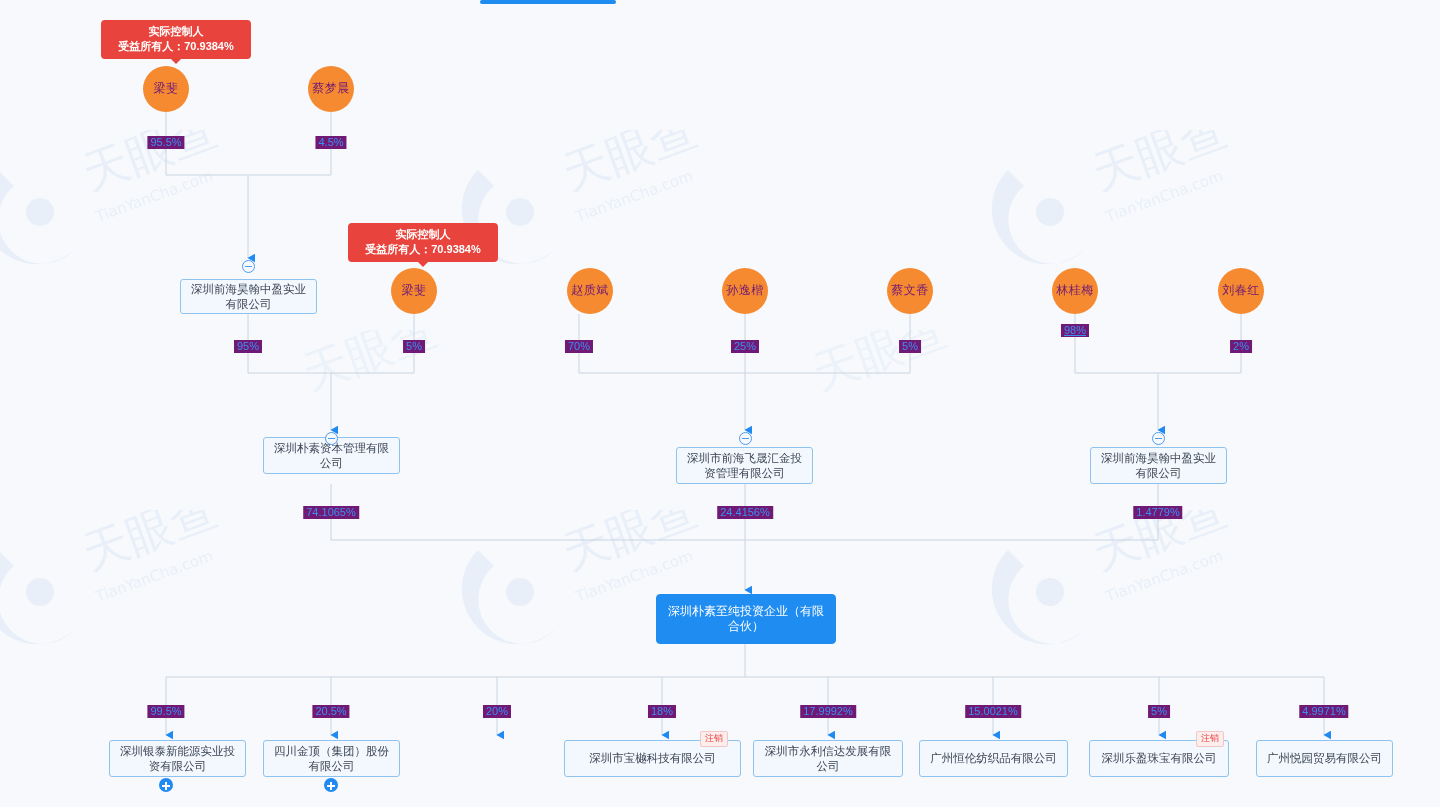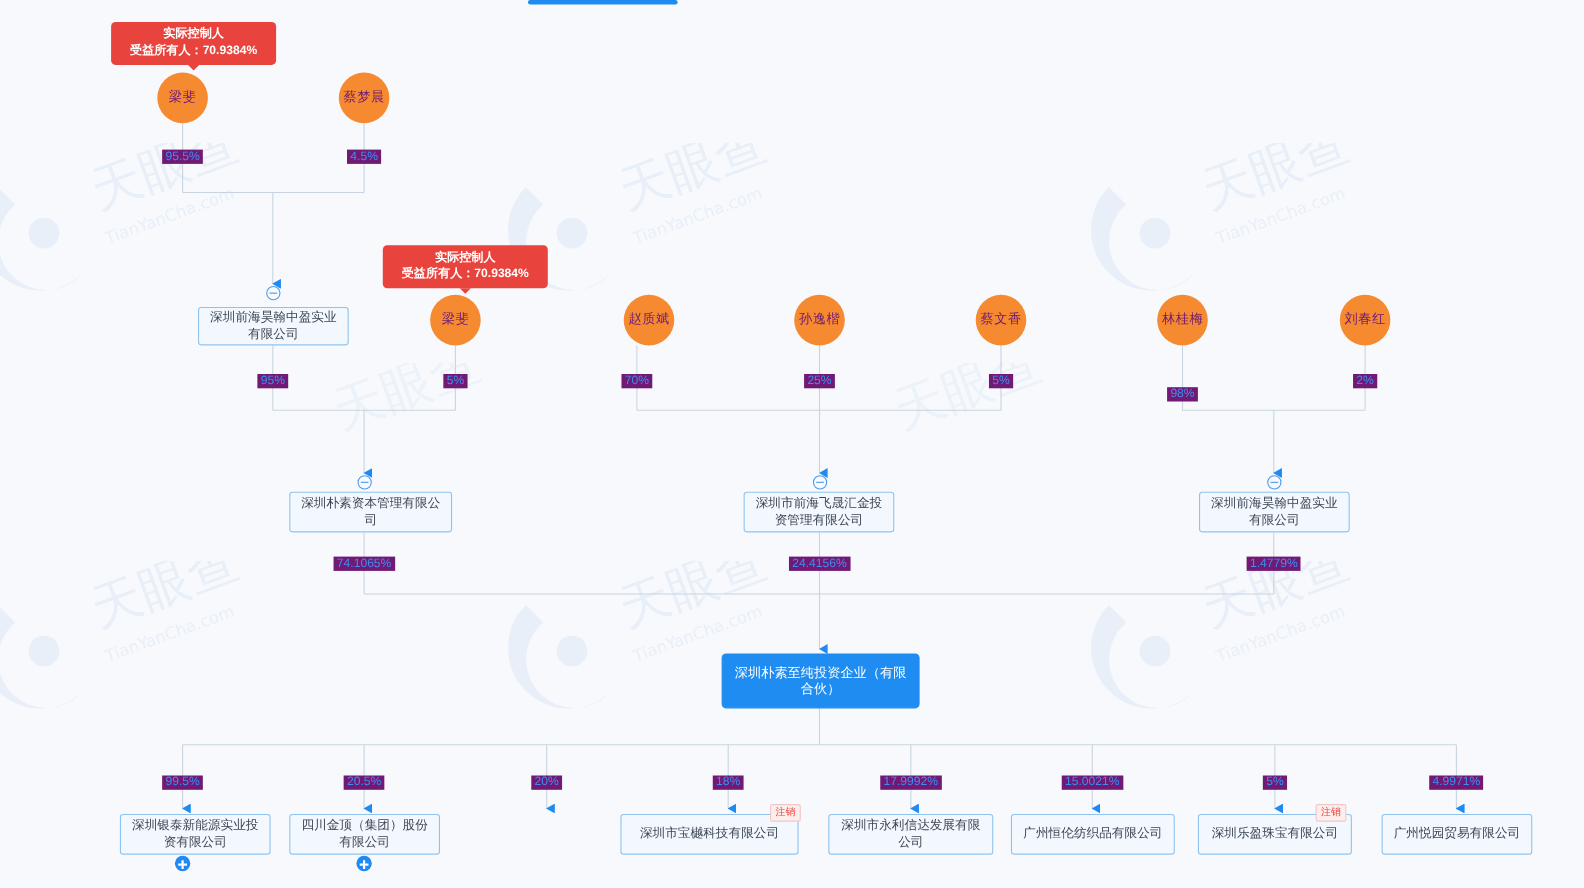--- a/index.html
+++ b/index.html
@@ -324,29 +324,29 @@
   <div class="pct" style="left:745px;top:340px;">25%</div>
 
   <div class="person" style="left:887px;top:268px;">
     <span>蔡文香</span>
   </div>
   <div class="pct" style="left:910px;top:340px;">5%</div>
 
   <div class="person" style="left:1052px;top:268px;">
     <span>林桂梅</span>
   </div>
-  <div class="pct" style="left:1075px;top:352px;">98%</div>
+  <div class="pct" style="left:1075px;top:324px;text-decoration:underline;">98%</div>
 
   <div class="person" style="left:1218px;top:268px;">
     <span>刘春红</span>
   </div>
   <div class="pct" style="left:1241px;top:340px;">2%</div>
 
   <div class="collapse" style="left:324.5px;top:432px;"></div>
-  <div class="cbox" style="left:263px;top:447px;width:148px;height:37px;">
+  <div class="cbox" style="left:263px;top:437px;width:137px;height:37px;">
     <span>深圳朴素资本管理有限公司</span>
   </div>
   <div class="pct" style="left:331px;top:506px;">74.1065%</div>
 
   <div class="collapse" style="left:738.5px;top:432px;"></div>
   <div class="cbox" style="left:676px;top:447px;width:137px;height:37px;">
     <span>深圳市前海飞晟汇金投资管理有限公司</span>
   </div>
   <div class="pct" style="left:745px;top:506px;">24.4156%</div>
 
@@ -368,21 +368,21 @@
 
   <div class="pct" style="left:331px;top:705px;">20.5%</div>
   <div class="cbox" style="left:263px;top:740px;width:137px;height:37px;">
     <span>四川金顶（集团）股份有限公司</span>
   </div>
   <div class="expand" style="left:324px;top:778px;"></div>
 
   <div class="pct" style="left:497px;top:705px;">20%</div>
 
   <div class="pct" style="left:662px;top:705px;">18%</div>
-  <div class="cbox" style="left:564px;top:740px;width:162px;height:37px;font-family:Liberation Serif, serif;">
+  <div class="cbox" style="left:564px;top:740px;width:177px;height:37px;font-family:Liberation Serif, serif;">
     <span>深圳市宝樾科技有限公司</span>
   </div>
   <div class="tag-cancel" style="left:700px;top:731px;">注销</div>
 
   <div class="pct" style="left:828px;top:705px;">17.9992%</div>
   <div class="cbox" style="left:753px;top:740px;width:150px;height:37px;">
     <span>深圳市永利信达发展有限公司</span>
   </div>
 
   <div class="pct" style="left:993px;top:705px;">15.0021%</div>

